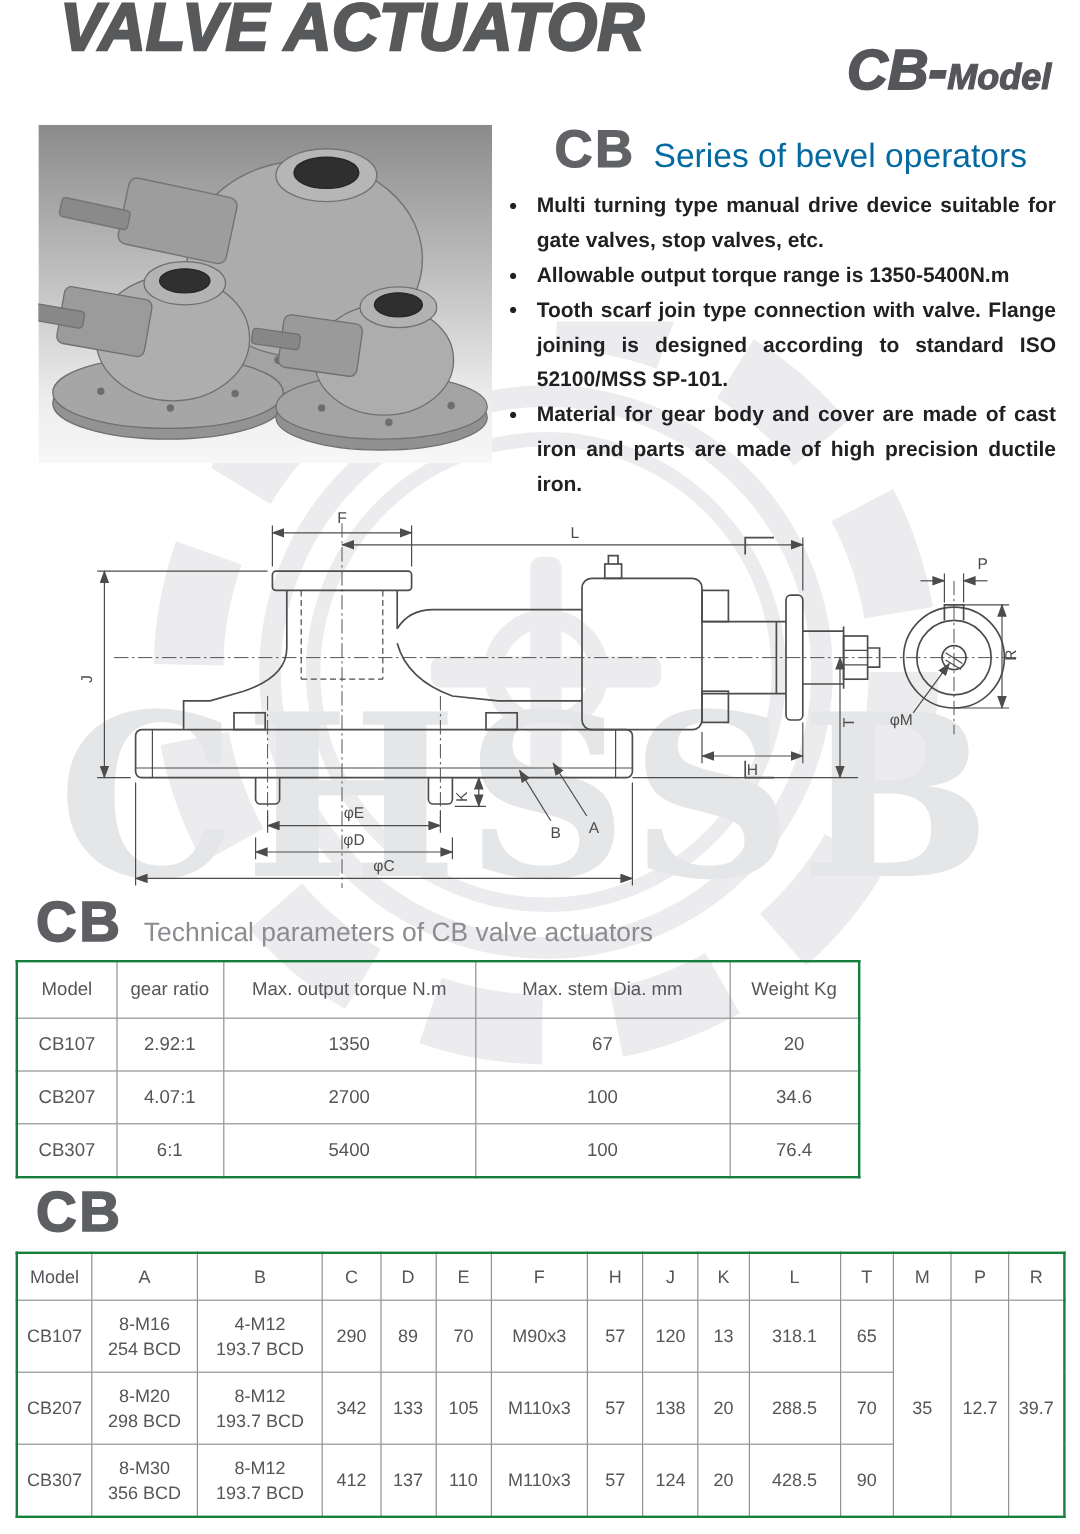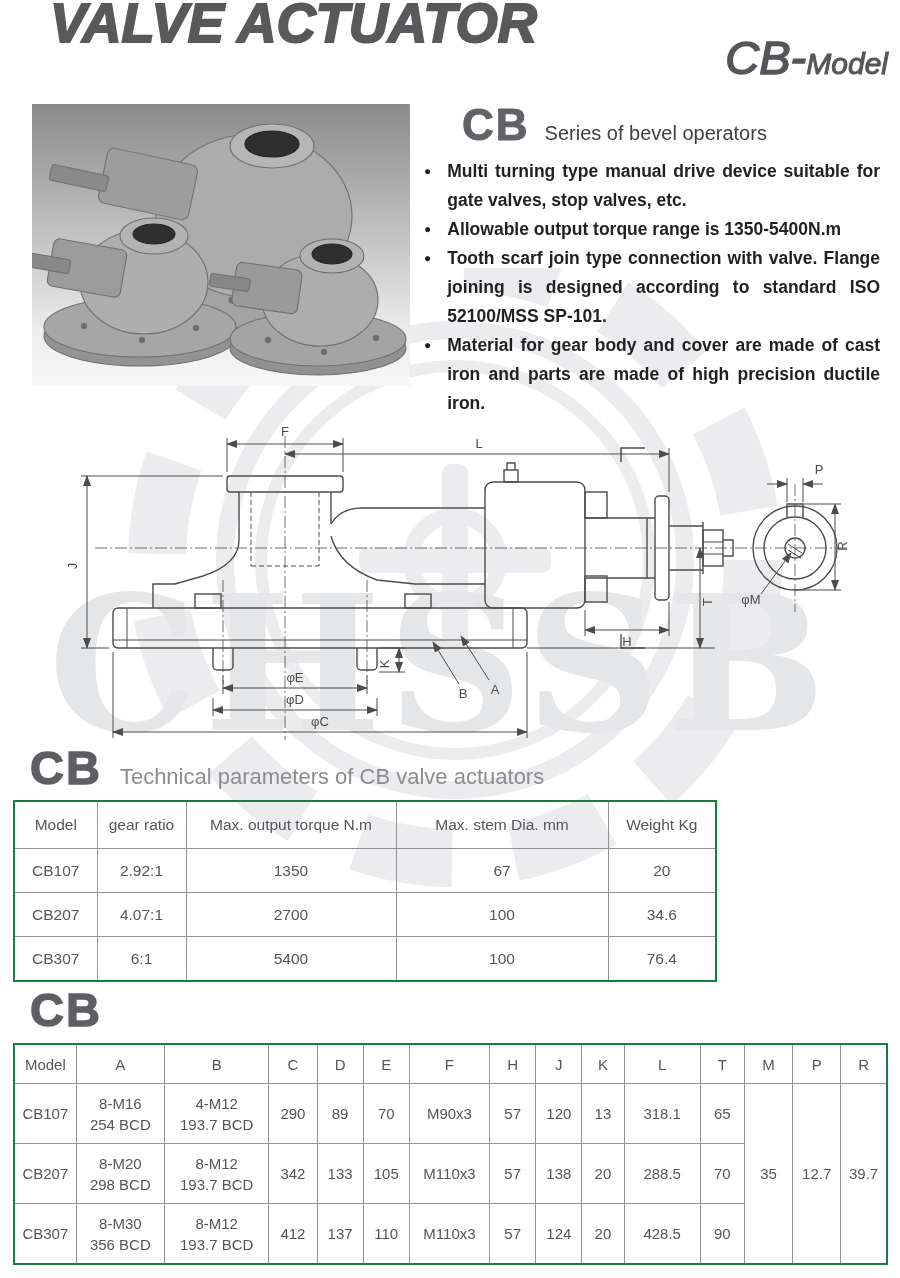--- a/index.html
+++ b/index.html
@@ -3,38 +3,38 @@
 <meta charset="utf-8">
 <style>
   html,body{margin:0;padding:0;background:#fff;}
   .page{position:relative;width:900px;height:1278px;background:#fff;overflow:hidden;
         font-family:"Liberation Sans",sans-serif;color:#3c3d3f;}
 
   
   .main-title{position:absolute;left:50px;top:-10px;font-size:56px;font-weight:bold;font-style:italic;
               color:#58595b;letter-spacing:0px;transform:scaleX(.97);transform-origin:left;
               -webkit-text-stroke:2px #58595b;white-space:nowrap;}
-  .series-mark{position:absolute;right:12px;top:30px;display:flex;align-items:baseline;
-               font-style:italic;font-weight:normal;color:#55565a;}
+  .series-mark{position:absolute;right:24px;top:30px;display:flex;align-items:baseline;
+               font-style:italic;font-weight:bold;color:#55565a;}
   .series-code{font-size:47px;-webkit-text-stroke:1.6px #55565a;}
   .series-suffix{font-size:30px;-webkit-text-stroke:1px #55565a;}
 
   
   .photo{position:absolute;left:32px;top:104px;width:378px;height:282px;z-index:2;}
 
   
   .watermark{position:absolute;left:0;top:268px;width:900px;height:650px;z-index:0;}
   .wm-line{stroke:#ececee;fill:none;}
   .wm-fill{fill:#ececee;}
   .wm-text{fill:#e5e6e8;font-family:"DejaVu Serif",serif;font-weight:bold;letter-spacing:6px;}
 
   
   .intro-head{position:absolute;left:462px;top:100px;display:flex;align-items:baseline;gap:15px;z-index:2;}
   .intro-head .cb{font-size:44px;font-weight:bold;color:#606265;letter-spacing:2px;-webkit-text-stroke:1px #606265;}
-  .intro-head .sub{font-size:20px;color:#404040;}
+  .intro-head .sub{font-size:28px;color:#0369a1;}
   .bullets{position:absolute;left:424px;top:157px;width:456px;margin:0;padding:0;list-style:none;z-index:2;}
   .bullets li{display:flex;gap:16px;font-size:17.5px;font-weight:bold;color:#1f2022;line-height:29px;}
   .bullets .dot{font-size:12px;line-height:29px;flex:0 0 auto;}
   .bullets .btxt{flex:1;text-align:justify;text-align-last:left;}
 
   
   .drawing{position:absolute;left:55px;top:418px;width:845px;height:330px;z-index:1;}
   .ln{stroke:#4c4c4c;stroke-width:1.4;fill:none;}
   .thin{stroke:#4c4c4c;stroke-width:1;fill:none;}
   .hid{stroke:#4c4c4c;stroke-width:1;fill:none;stroke-dasharray:5 3;}

